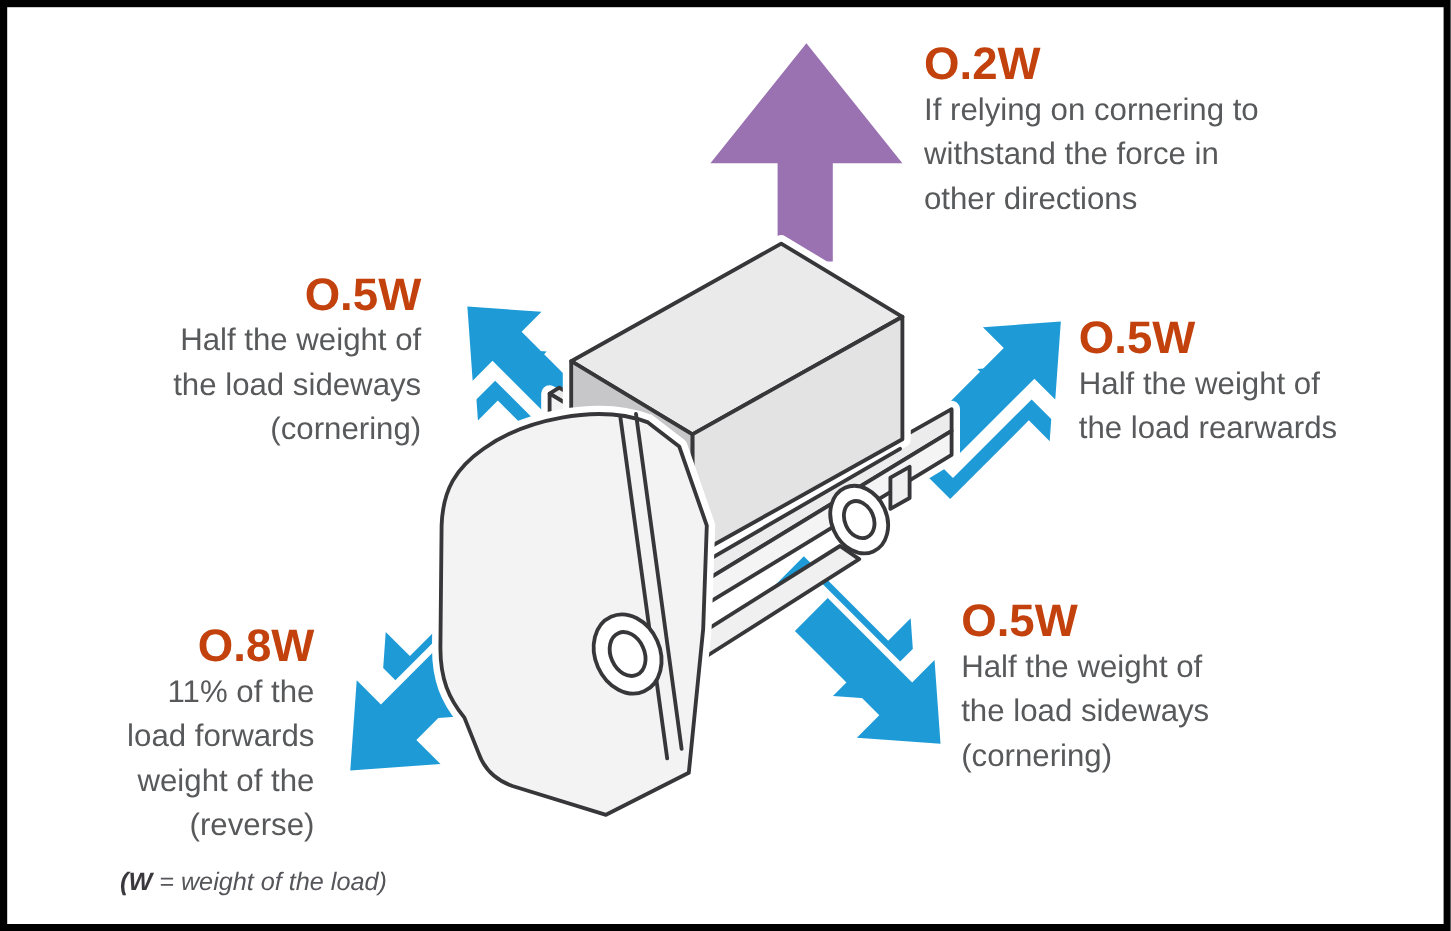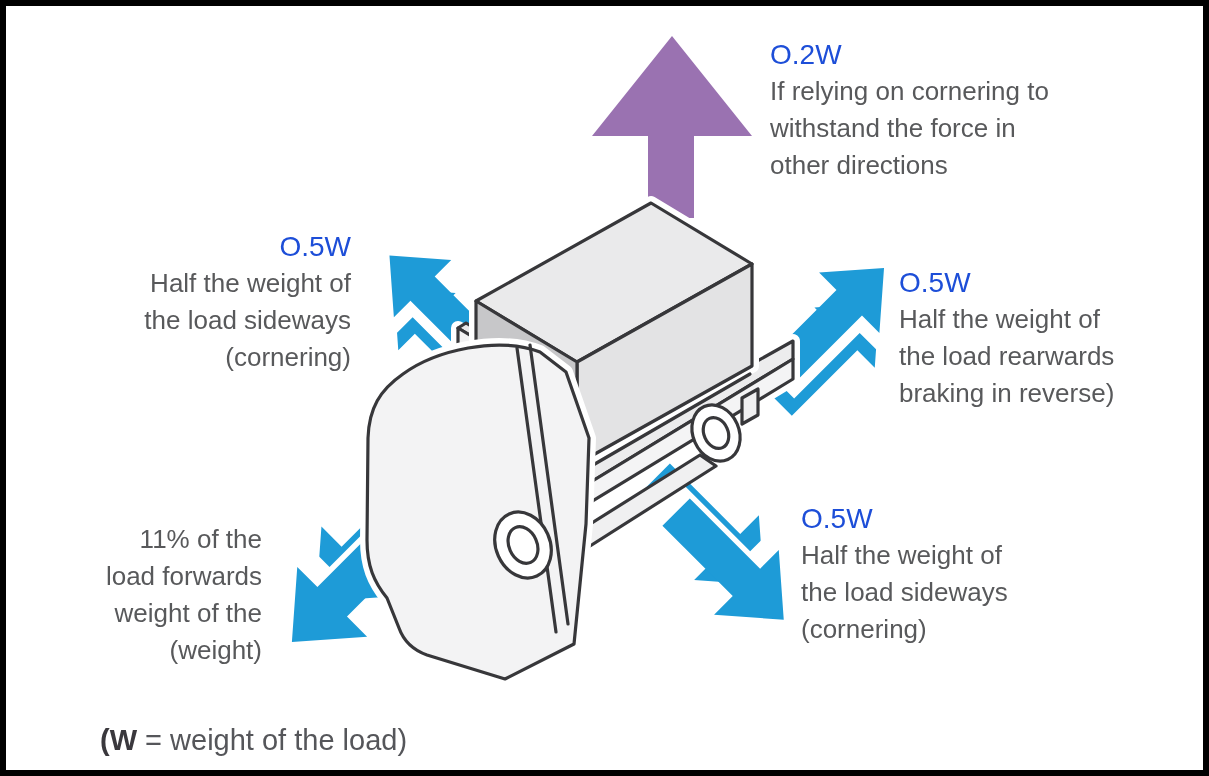--- a/index.html
+++ b/index.html
@@ -7,23 +7,23 @@
     position:relative; width:1209px; height:776px; box-sizing:border-box;
     border:6px solid #000; background:#fff; overflow:hidden;
     font-family:"Liberation Sans", sans-serif;
   }
   svg{position:absolute;left:0;top:0;}
   .arr{stroke:none;}
   .ln{fill:none;stroke:#37373A;stroke-width:3.2;stroke-linejoin:round;stroke-linecap:round;}
   .fl{stroke:#37373A;stroke-width:3.2;stroke-linejoin:round;}
   .cs{stroke:#FFFFFF;stroke-width:14;fill:#FFFFFF;stroke-linejoin:round;}
   .label{position:absolute;font-size:26px;line-height:37px;color:#58595B;white-space:nowrap;}
-  .label .val{font-size:28px;line-height:37px;font-weight:400;color:#1d4ed8;}
+  .label .val{font-size:38px;line-height:37px;font-weight:700;color:#c2410c;}
   .ta-r{text-align:right;}
-  .legend{position:absolute;font-size:29px;color:#55565A;white-space:nowrap;}
+  .legend{position:absolute;font-size:21px;color:#55565A;white-space:nowrap;font-style:italic;}
   .legend .sym{font-weight:700;color:#3A383D;}
 </style>
 </head>
 <body>
 
 <div class="frame">
 
   <svg width="1197" height="764" viewBox="6 6 1197 764">
     <defs>
       <path id="blockArrow" d="M -85,-22 L 28,-22 L 28,-52 L 88,0 L 28,52 L 28,22 L -85,22 Z"></path>
@@ -115,34 +115,34 @@
     <div class="val">O.5W</div>
     <div>Half the weight of</div>
     <div>the load sideways</div>
     <div>(cornering)</div>
   </div>
 
   <div class="label" style="left:893px;top:258px;">
     <div class="val">O.5W</div>
     <div>Half the weight of</div>
     <div>the load rearwards</div>
-    <div>braking in reverse)</div>
   </div>
 
   <div class="label" style="left:795px;top:494px;">
     <div class="val">O.5W</div>
     <div>Half the weight of</div>
     <div>the load sideways</div>
     <div>(cornering)</div>
   </div>
 
   <div class="label ta-r" style="right:941px;top:515px;">
+    <div class="val">O.8W</div>
     <div>11% of the</div>
     <div>load forwards</div>
     <div>weight of the</div>
-    <div>(weight)</div>
+    <div>(reverse)</div>
   </div>
 
   <div class="legend" style="left:94px;top:718px;">
     <span class="sym">(W</span><span> = weight of the load)</span>
   </div>
 
 </div>
 
 </body></html>

